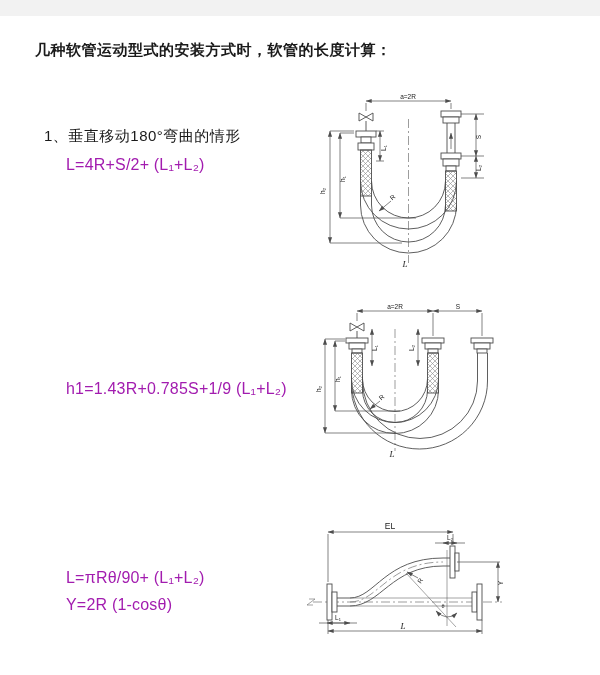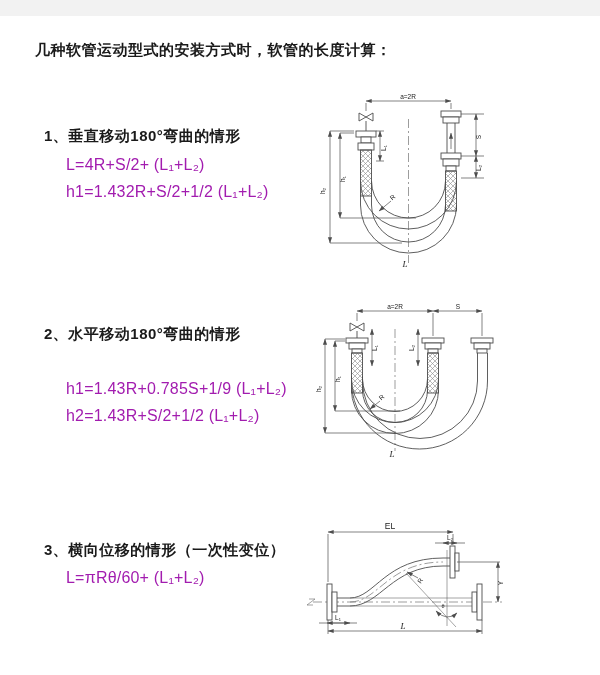--- a/index.html
+++ b/index.html
@@ -8,49 +8,46 @@
     width:600px;height:675px;
     margin:16px auto;
     background:#ffffff;
     border-bottom:1px solid #d9d9d9;
     font-family:"Liberation Sans","DejaVu Sans",sans-serif;
     color:#1a1a1a;
     overflow:hidden;
   }
   .abs{position:absolute;white-space:nowrap;}
   .title{font-size:15px;font-weight:bold;letter-spacing:.5px;}
-  .heading{font-size:15px;font-weight:bold;letter-spacing:.5px;}
+  .heading{font-size:15px;font-weight:normal;letter-spacing:.5px;}
   .formula{font-size:16px;font-weight:400;letter-spacing:.2px;color:#a21caf;}
   svg.diag{position:absolute;overflow:visible;}
   
   .s{stroke:#4d4d4d;fill:none;stroke-width:0.9;stroke-linecap:butt;}
   .sd{stroke:#4d4d4d;fill:none;stroke-width:0.7;}
   .thin{stroke:#5a5a5a;fill:none;stroke-width:0.55;}
   .cl{stroke:#5a5a5a;fill:none;stroke-width:0.6;stroke-dasharray:9 3 2 3;}
   .fit{fill:#ffffff;stroke:#4d4d4d;stroke-width:0.9;}
   .lab{font-size:6.5px;fill:#222;font-family:"Liberation Sans","DejaVu Sans",sans-serif;}
   .lab-big{font-size:9px;fill:#222;font-style:italic;font-family:"Liberation Serif","DejaVu Serif",serif;}
 </style>
 </head>
 <body>
 
 <div class="page">
 
   <div class="abs title" style="left:35px;top:25px">几种软管运动型式的安装方式时，软管的长度计算：</div>
 
   <div class="abs heading" style="left:44px;top:111px">1、垂直移动180°弯曲的情形</div>
   <div class="abs formula" style="left:66px;top:140px">L=4R+S/2+ (L₁+L₂)</div>
-  <div class="abs formula" style="left:66px;top:167px">h1=1.432R+S/2+1/2 (L₁+L₂)</div>
-
-  <div class="abs heading" style="left:44px;top:309px">2、水平移动180°弯曲的情形</div>
+
   <div class="abs formula" style="left:66px;top:364px">h1=1.43R+0.785S+1/9 (L₁+L₂)</div>
-  <div class="abs formula" style="left:66px;top:391px">h2=1.43R+S/2+1/2 (L₁+L₂)</div>
-
-  <div class="abs heading" style="left:44px;top:525px">3、横向位移的情形（一次性变位）</div>
-  <div class="abs formula" style="left:66px;top:553px">L=πRθ/60+ (L₁+L₂)</div>
+
+  <div class="abs formula" style="left:66px;top:553px">L=πRθ/90+ (L₁+L₂)</div>
+  <div class="abs formula" style="left:66px;top:580px">Y=2R (1-cosθ)</div>
 
   <svg class="diag" style="left:298px;top:75px" width="200" height="180" viewBox="0 0 200 180">
     <defs>
       <marker id="ar1" viewBox="0 0 10 10" refX="9.5" refY="5" markerWidth="8" markerHeight="6" orient="auto-start-reverse" markerUnits="userSpaceOnUse">
         <path d="M0,1.5 L10,5 L0,8.5 z" fill="#4d4d4d"></path>
       </marker>
       <pattern id="br1" width="5" height="5" patternUnits="userSpaceOnUse">
         <path d="M0,5 L5,0 M0,0 L5,5" stroke="#8a8a8a" stroke-width="0.6"></path>
       </pattern>
     </defs>

